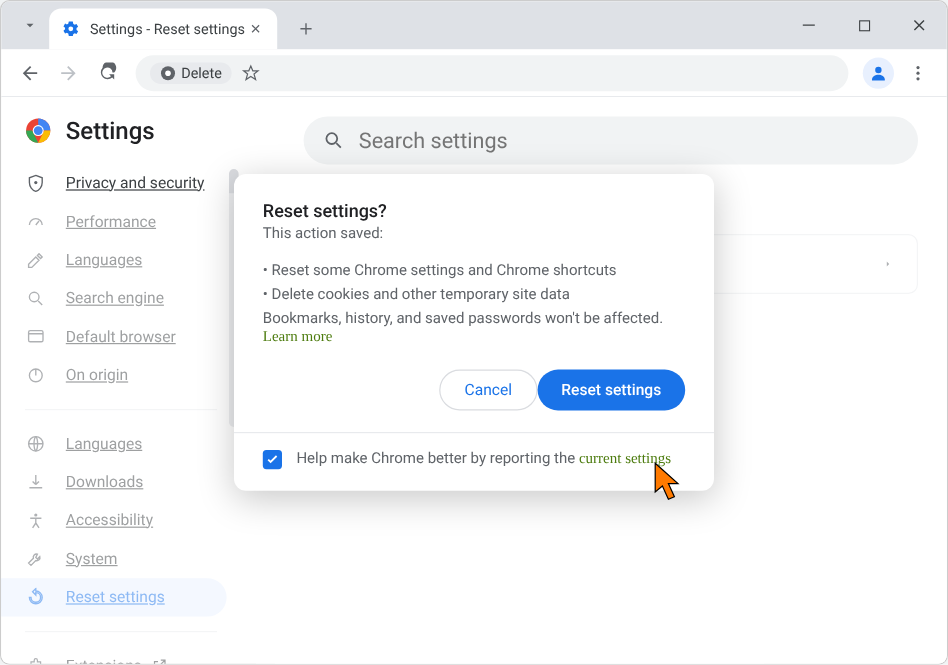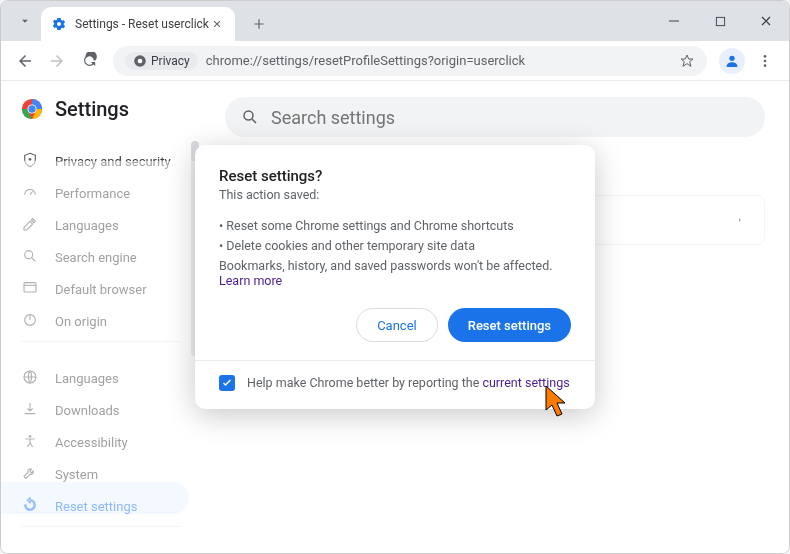--- a/index.html
+++ b/index.html
@@ -23,27 +23,27 @@
 .toolbar { height: 40px; background:#fff; display:flex; align-items:center; padding:0 8px; border-bottom:1px solid #e8eaed;}
 .tb-btn { width:32px; height:32px; display:flex; align-items:center; justify-content:center; color:#5f6368; border-radius:50%; cursor:pointer;}
 .tb-btn.dis { color:#bdc1c6; }
 .omnibox { flex:1; height:30px; background:#f1f3f4; border-radius:15px; display:flex; align-items:center; padding:0 12px; margin:0 8px; }
 .omnibox .chip { display:flex; align-items:center; font-size:12px; color:#3c4043; margin-right:8px; background:#e8eaed; padding:2px 8px; border-radius:12px;}
 .omnibox .url { font-size:13px; color:#5f6368; flex:1;}
 .omnibox .star { color:#5f6368; }
 .avatar { width:26px; height:26px; border-radius:50%; background:#e8f0fe; display:flex; align-items:center; justify-content:center; color:#1a73e8; margin:0 4px; }
 
 
-.content { display:flex; height: calc(554px - 80px); background:#fff; position:relative;}
+.content { display:flex; height: calc(554px - 80px); background:#fff; position:relative;gap:28px;}
 .sidebar { width:200px; padding:16px 0; overflow-y:auto; position:relative;}
 .sidebar::-webkit-scrollbar{width:0}
 .side-header { display:flex; align-items:center; padding:0 20px 16px 20px;}
 .side-header .logo { width:22px; height:22px; margin-right:12px;}
 .side-header h1 { font-size:20px; font-weight:500; color:#202124;}
-.nav-item { display:flex; align-items:flex-end; height:32px; padding:0 20px; font-size:13px; color:#3c4043; cursor:pointer; }
+.nav-item { display:flex; align-items:center; height:32px; padding:0 20px; font-size:13px; color:#3c4043; cursor:pointer;text-decoration:underline; }
 .nav-item .icon { width:18px; height:18px; margin-right:16px; color:#5f6368; display:flex; align-items:center; justify-content:center;}
 .nav-item.active { color:#1a73e8; background:#e8f0fe; border-radius:0 16px 16px 0; margin-right:12px;}
 .nav-item.active .icon { color:#1a73e8;}
 .nav-sep { height:1px; background:#e8eaed; margin:12px 20px;}
 .ext-icon { margin-left:8px; width:14px; height:14px;}
 .scroll-thumb { position:absolute; right:2px; top:60px; width:8px; height:215px; background:#dadce0; border-radius:4px;}
 
 .main { flex:1; padding:16px 24px; background:#fff; }
 .searchbar { height:40px; background:#f1f3f4; border-radius:20px; display:flex; align-items:center; padding:0 16px; margin-bottom:24px;}
 .searchbar input { border:none; background:transparent; font-size:18px; color:#5f6368; outline:none; flex:1; margin-left:12px;}
@@ -52,22 +52,22 @@
 
 
 .scrim { position:absolute; inset:80px 0 0 0; background:rgba(255,255,255,0.5); }
 .dialog { position:absolute; left:50%; top:50%; transform:translate(-50%,-50%); width:400px; background:#fff; border-radius:10px; box-shadow:0 6px 30px rgba(0,0,0,0.22); padding:22px 24px 18px 24px;}
 .dialog h2 { font-size:15px; color:#202124; font-weight:500; margin-bottom:2px;}
 .dialog .lead { font-size:12.5px; color:#5f6368; margin-bottom:14px;}
 .dialog ul { list-style:none; margin-bottom:2px;}
 .dialog li { font-size:12.5px; color:#5f6368; line-height:1.6;}
 .dialog li::before { content:"• "; }
 .dialog .note { font-size:12.5px; color:#5f6368; margin-bottom:20px;}
-.dialog a { color:#4c1d95; text-decoration:none; }
-.dialog .actions { display:flex; justify-content:flex-end; gap:10px; margin-bottom:18px;}
+.dialog a { color:#4d7c0f; text-decoration:none;font-family:Liberation Serif, serif; }
+.dialog .actions { display:flex; justify-content:flex-end; margin-bottom:18px;}
 .btn { height:34px; padding:0 20px; border-radius:17px; font-size:13px; cursor:pointer; border:none; display:flex; align-items:center;}
 .btn-outline { background:#fff; border:1px solid #dadce0; color:#1a73e8;}
 .btn-primary { background:#1a73e8; color:#fff; font-weight:500;}
 .dialog hr { border:none; border-top:1px solid #e8eaed; margin:0 -24px 14px -24px;}
 .feedback { display:flex; align-items:flex-start; gap:12px; font-size:12.5px; color:#5f6368;}
 .checkbox { width:16px; height:16px; background:#1a73e8; border-radius:3px; display:flex; align-items:center; justify-content:center; color:#fff; flex-shrink:0;}
 
 
 .arrow-cursor { position:absolute; left:539px; top:383px; pointer-events:none; }
 
@@ -83,21 +83,21 @@
       <svg width="14" height="14" viewBox="0 0 24 24">
           <path fill="#5f6368" d="M7 10l5 5 5-5z"></path>
         </svg>
     </div>
     <div class="tab">
       <span class="favicon">
         <svg width="16" height="16" viewBox="0 0 24 24">
             <path fill="#1a73e8" d="M19.14 12.94a7 7 0 000-1.88l2.03-1.58-2-3.46-2.39.96a7 7 0 00-1.63-.94L14.5 3h-5l-.65 2.54a7 7 0 00-1.63.94l-2.39-.96-2 3.46 2.03 1.58a7 7 0 000 1.88L2.83 14.5l2 3.46 2.39-.96c.5.38 1.05.7 1.63.94L9.5 21h5l.65-2.54c.58-.24 1.13-.56 1.63-.94l2.39.96 2-3.46-2.03-1.58zM12 15a3 3 0 110-6 3 3 0 010 6z"></path>
           </svg>
       </span>
-      <span class="title">Settings - Reset userclick</span>
+      <span class="title">Settings - Reset settings</span>
       <span class="close">
         <svg width="10" height="10" viewBox="0 0 24 24">
             <path stroke="#5f6368" stroke-width="2.5" d="M5 5l14 14M19 5L5 19"></path>
           </svg>
       </span>
     </div>
     <div class="newtab">
       <svg width="14" height="14" viewBox="0 0 24 24">
           <path stroke="#5f6368" stroke-width="2" d="M12 4v16M4 12h16"></path>
         </svg>
@@ -136,23 +136,22 @@
         <svg width="17" height="17" viewBox="0 0 24 24">
           <path fill="#5f6368" d="M17.65 6.35A8 8 0 104 12h2a6 6 0 1 1 1.76 4.24L10 14H4v6l2.35-2.35A8 8 0 0017.65 6.35z" transform="scale(-1,1) translate(-24,0)"></path>
         </svg>
       </div>
     <div class="omnibox">
       <span class="chip">
         <svg width="14" height="14" viewBox="0 0 24 24" style="margin-right:4px">
             <circle cx="12" cy="12" r="10" fill="#5f6368"></circle>
             <circle cx="12" cy="12" r="4" fill="#fff"></circle>
           </svg>
-        <span>Privacy</span>
+        <span>Delete</span>
       </span>
-      <span class="url">chrome://settings/resetProfileSettings?origin=userclick</span>
       <span class="star">
           <svg width="16" height="16" viewBox="0 0 24 24">
             <path fill="none" stroke="#5f6368" stroke-width="1.5" d="M12 3l2.5 6H21l-5 4 2 7-6-4-6 4 2-7-5-4h6.5z"></path>
           </svg>
         </span>
     </div>
     <div class="avatar">
         <svg width="16" height="16" viewBox="0 0 24 24">
           <circle cx="12" cy="8" r="4" fill="#1a73e8"></circle>
           <path fill="#1a73e8" d="M4 20c0-4 4-6 8-6s8 2 8 6v1H4z"></path>

